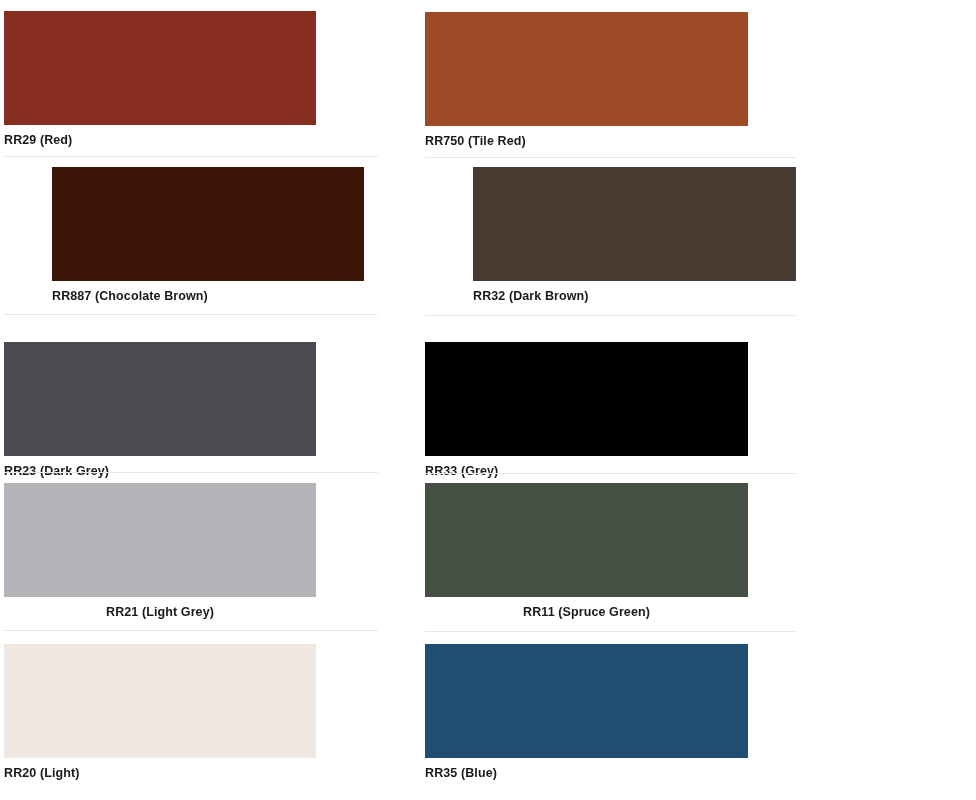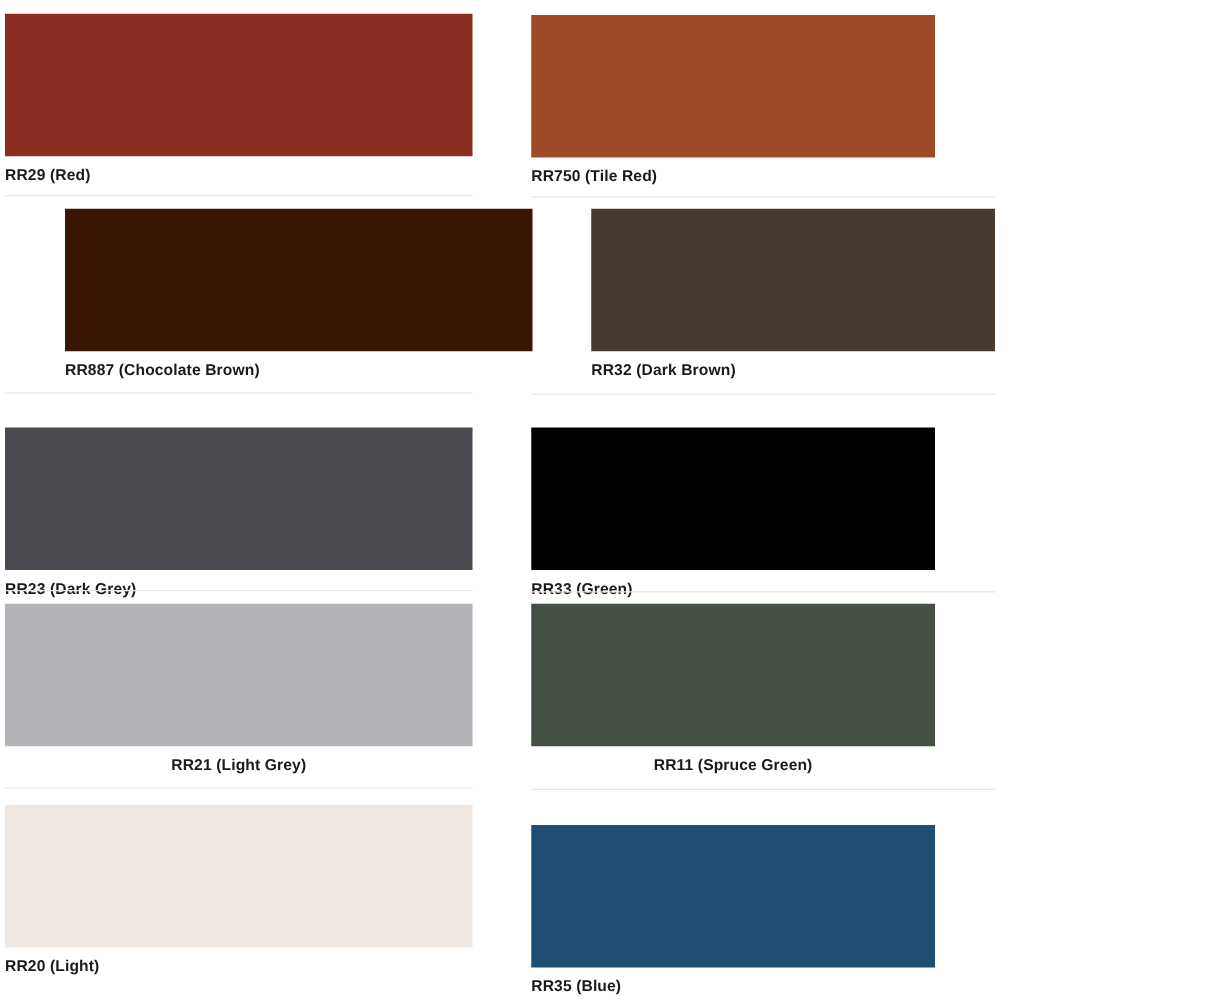--- a/index.html
+++ b/index.html
@@ -40,36 +40,36 @@
     font-size: 12.5px;
     font-weight: bold;
     color: #1a1a1a;
     letter-spacing: 0.1px;
     white-space: nowrap;
     padding-top: 9px;
     line-height: 1.1;
   }
 
   
-  .col-left  { left: 4px;   width: 374px; }
+  .col-left  { left: 4px;   width: 312px; }
   .col-right { left: 425px; width: 323px; }
 
   
   .row-1 { top: 11px;  }
   .row-2 { top: 167px; margin-left: 48px; }
   .row-3 { top: 326px; margin-top: 16px; }
   .row-4 { top: 483px; text-align: center; }
   .row-5 { top: 644px; }
 
   
   .col-right.row-1 { top: 12px;  }
   .col-right.row-2 { top: 167px; }
   .col-right.row-3 { top: 326px; }
   .col-right.row-4 { top: 483px; }
-  .col-right.row-5 { top: 644px; margin-top: 16px; }
+  .col-right.row-5 { top: 644px; }
 
   
   .row-rule {
     position: absolute;
     left: 4px;
     width: 374px;
     height: 1px;
     background: #e8e8e6;
   }
   .row-rule.col-right { left: 425px; width: 371px; }
@@ -96,21 +96,21 @@
     <span class="swatch-chip" style="background: rgb(71, 58, 49);"></span>
     <span class="swatch-label">RR32 (Dark Brown)</span>
   </div>
 
   <div class="swatch-cell col-left row-3">
     <span class="swatch-chip" style="background: rgb(74, 74, 80);"></span>
     <span class="swatch-label">RR23 (Dark Grey)</span>
   </div>
   <div class="swatch-cell col-right row-3">
     <span class="swatch-chip" style="background: rgb(0, 0, 0);"></span>
-    <span class="swatch-label">RR33 (Green)</span>
+    <span class="swatch-label">RR33 (Grey)</span>
   </div>
 
   <div class="swatch-cell col-left row-4">
     <span class="swatch-chip" style="background: rgb(179, 180, 184);"></span>
     <span class="swatch-label">RR21 (Light Grey)</span>
   </div>
   <div class="swatch-cell col-right row-4">
     <span class="swatch-chip" style="background: rgb(67, 80, 67);"></span>
     <span class="swatch-label">RR11 (Spruce Green)</span>
   </div>

